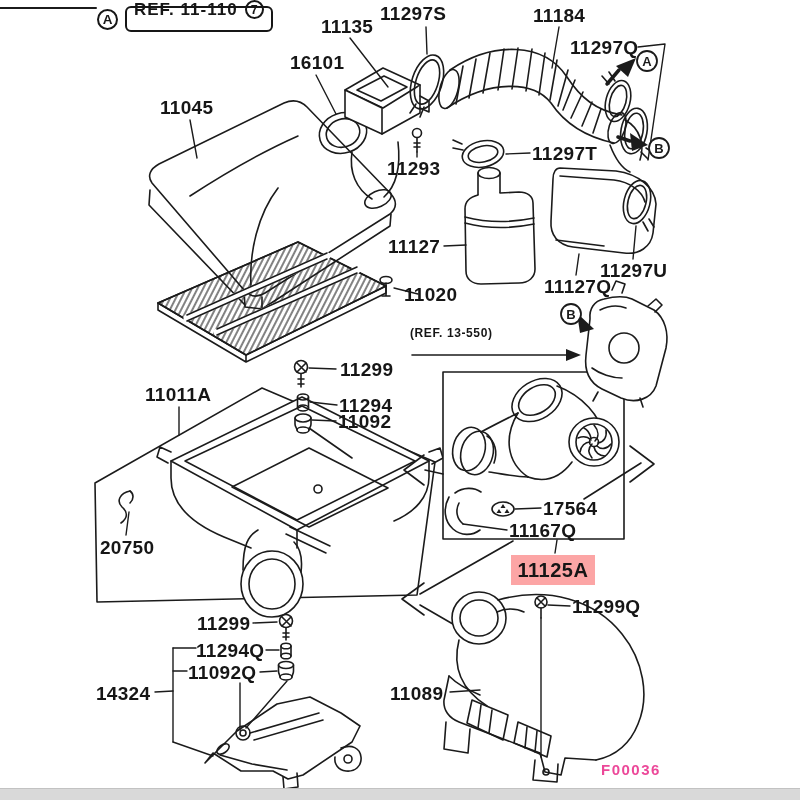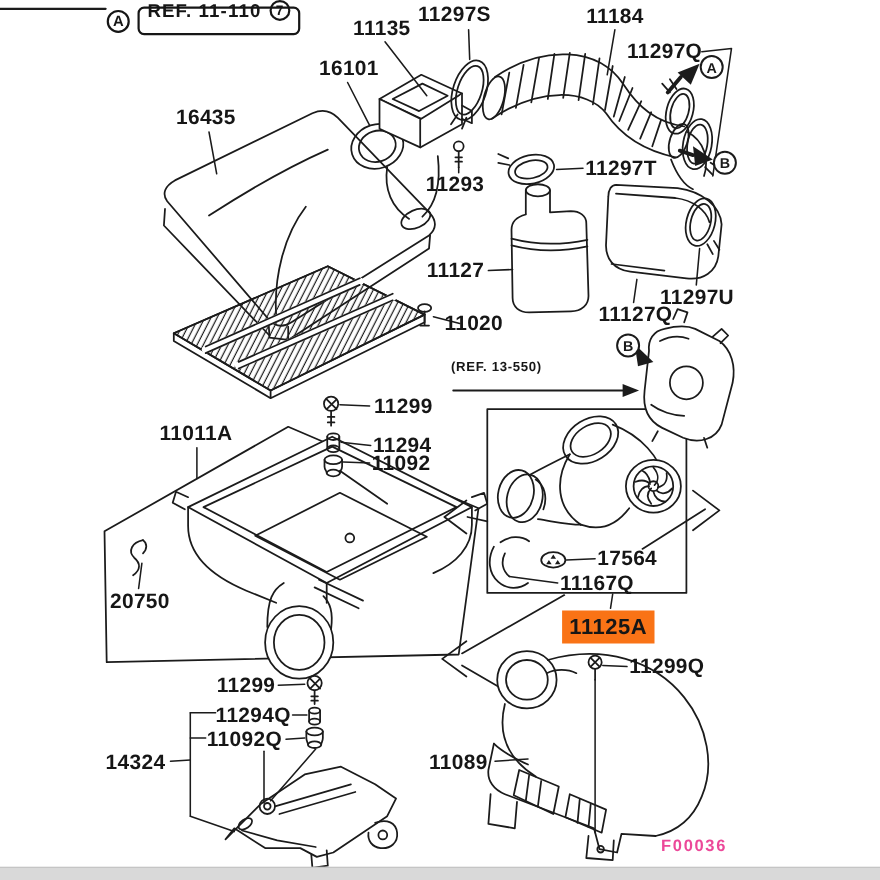--- a/index.html
+++ b/index.html
@@ -10,21 +10,21 @@
        line-height:1;white-space:nowrap}
   .lbl.ref2{font-size:12px;letter-spacing:.6px}
   .refrow{position:absolute;display:flex;align-items:center;gap:7px}
   .cmark{display:inline-flex;align-items:center;justify-content:center;width:21px;height:21px;
          border:2.2px solid #161616;border-radius:50%;font-size:13.5px;font-weight:700;color:#161616;
          box-sizing:border-box}
   .cmark.small{width:19px;height:19px;font-size:12.5px}
   .refbox{display:inline-flex;align-items:center;gap:7px;border:2.4px solid #161616;border-radius:6px;
           padding:1px 7px 20px;height:26px;box-sizing:border-box}
   .reftext{font-size:17px;font-weight:700;letter-spacing:1px;color:#161616}
-  .hl{position:absolute;width:84px;height:30px;background:#f97316;color:#161616;font-weight:700;
+  .hl{position:absolute;width:84px;height:30px;background:#fca5a5;color:#161616;font-weight:700;
       font-size:20px;display:flex;align-items:center;justify-content:center;letter-spacing:.5px}
   .figcode{position:absolute;font-weight:700;font-size:15px;letter-spacing:1.5px;color:#ec4899}
   .bottomstrip{position:absolute;left:0;bottom:0;width:800px;height:11px;background:#d9d9d9;
                border-top:1px solid #c2c2c2}
 </style>
 </head>
 <body>
 
 <div class="canvas">
 
@@ -349,21 +349,21 @@
     <span class="reftext">REF. 11-110</span>
     <span class="cmark small">7</span>
   </span>
 </div>
 
 <div class="lbl" style="left:321px;top:17px">11135</div>
 <div class="lbl" style="left:380px;top:4px">11297S</div>
 <div class="lbl" style="left:533px;top:6px">11184</div>
 <div class="lbl" style="left:570px;top:38px">11297Q</div>
 <div class="lbl" style="left:290px;top:53px">16101</div>
-<div class="lbl" style="left:160px;top:98px">16435</div>
+<div class="lbl" style="left:160px;top:98px">11045</div>
 <div class="lbl" style="left:387px;top:159px">11293</div>
 <div class="lbl" style="left:532px;top:144px">11297T</div>
 <div class="lbl" style="left:388px;top:237px">11127</div>
 <div class="lbl" style="left:404px;top:285px">11020</div>
 <div class="lbl" style="left:544px;top:277px">11127Q</div>
 <div class="lbl" style="left:600px;top:261px">11297U</div>
 <div class="lbl ref2" style="left:410px;top:327px">(REF. 13-550)</div>
 <div class="lbl" style="left:340px;top:360px">11299</div>
 <div class="lbl" style="left:145px;top:385px">11011A</div>
 <div class="lbl" style="left:339px;top:396px">11294</div>

